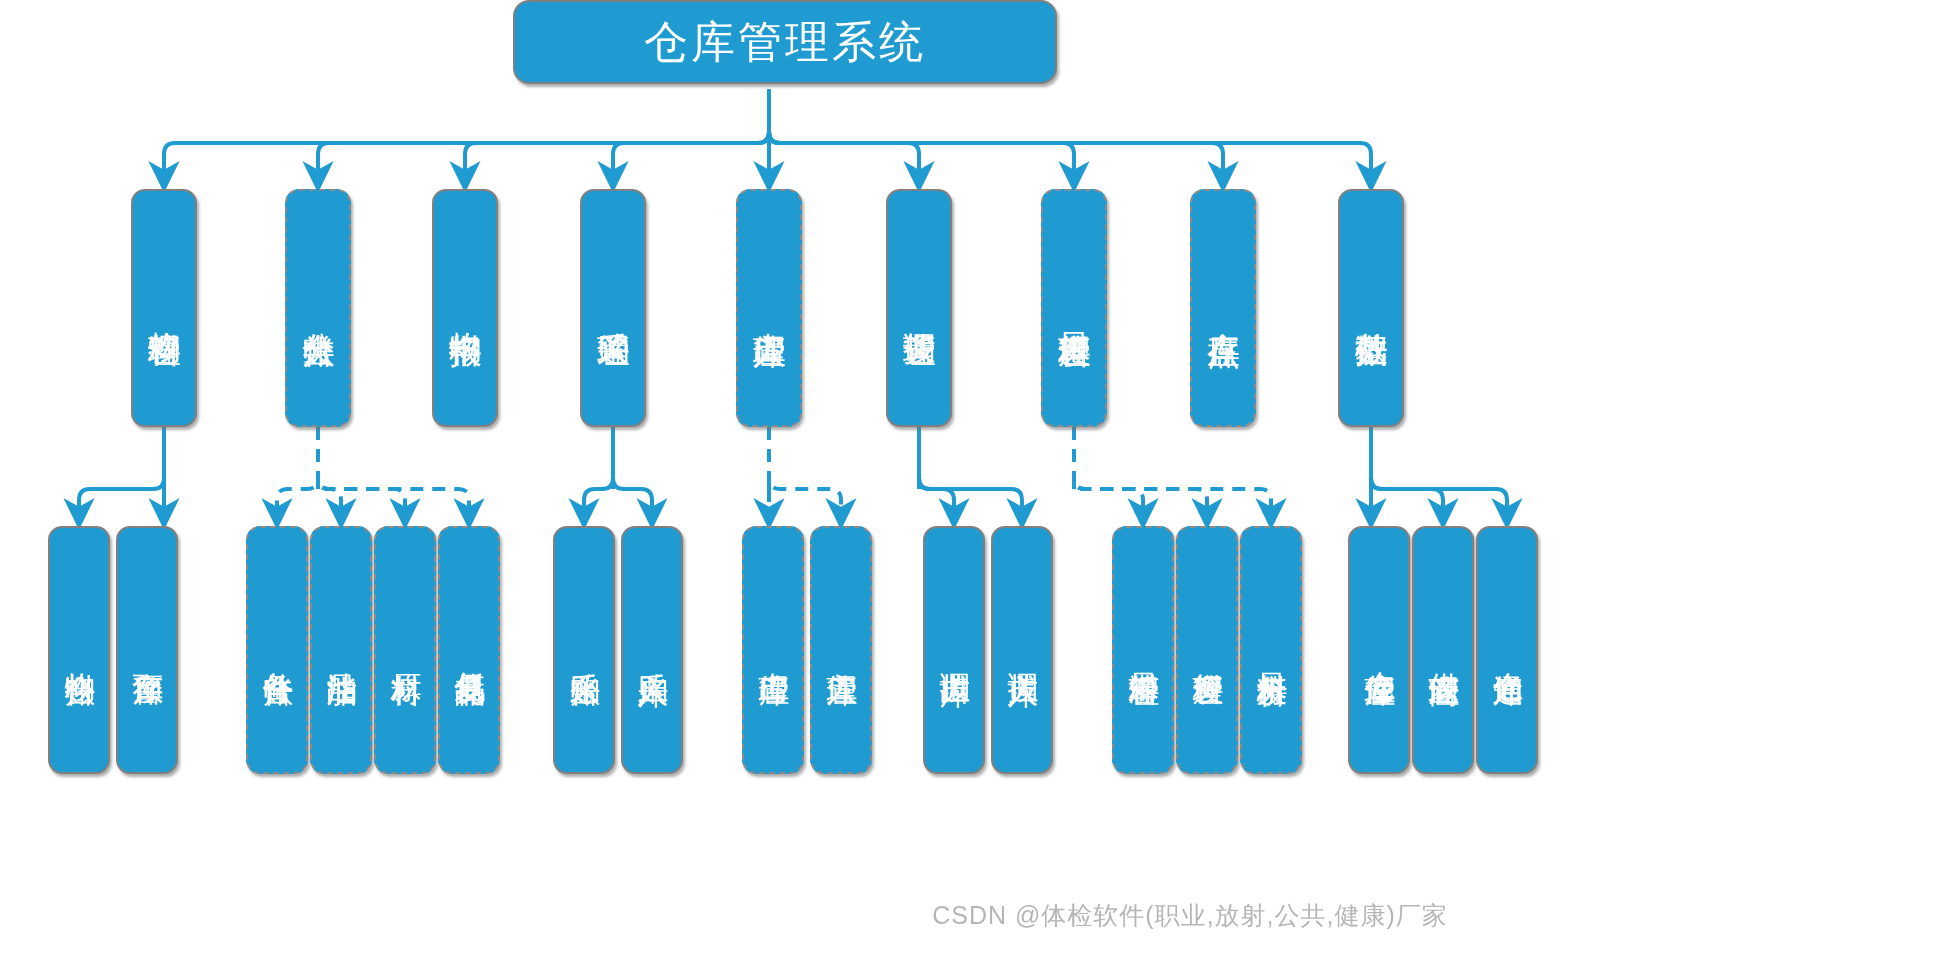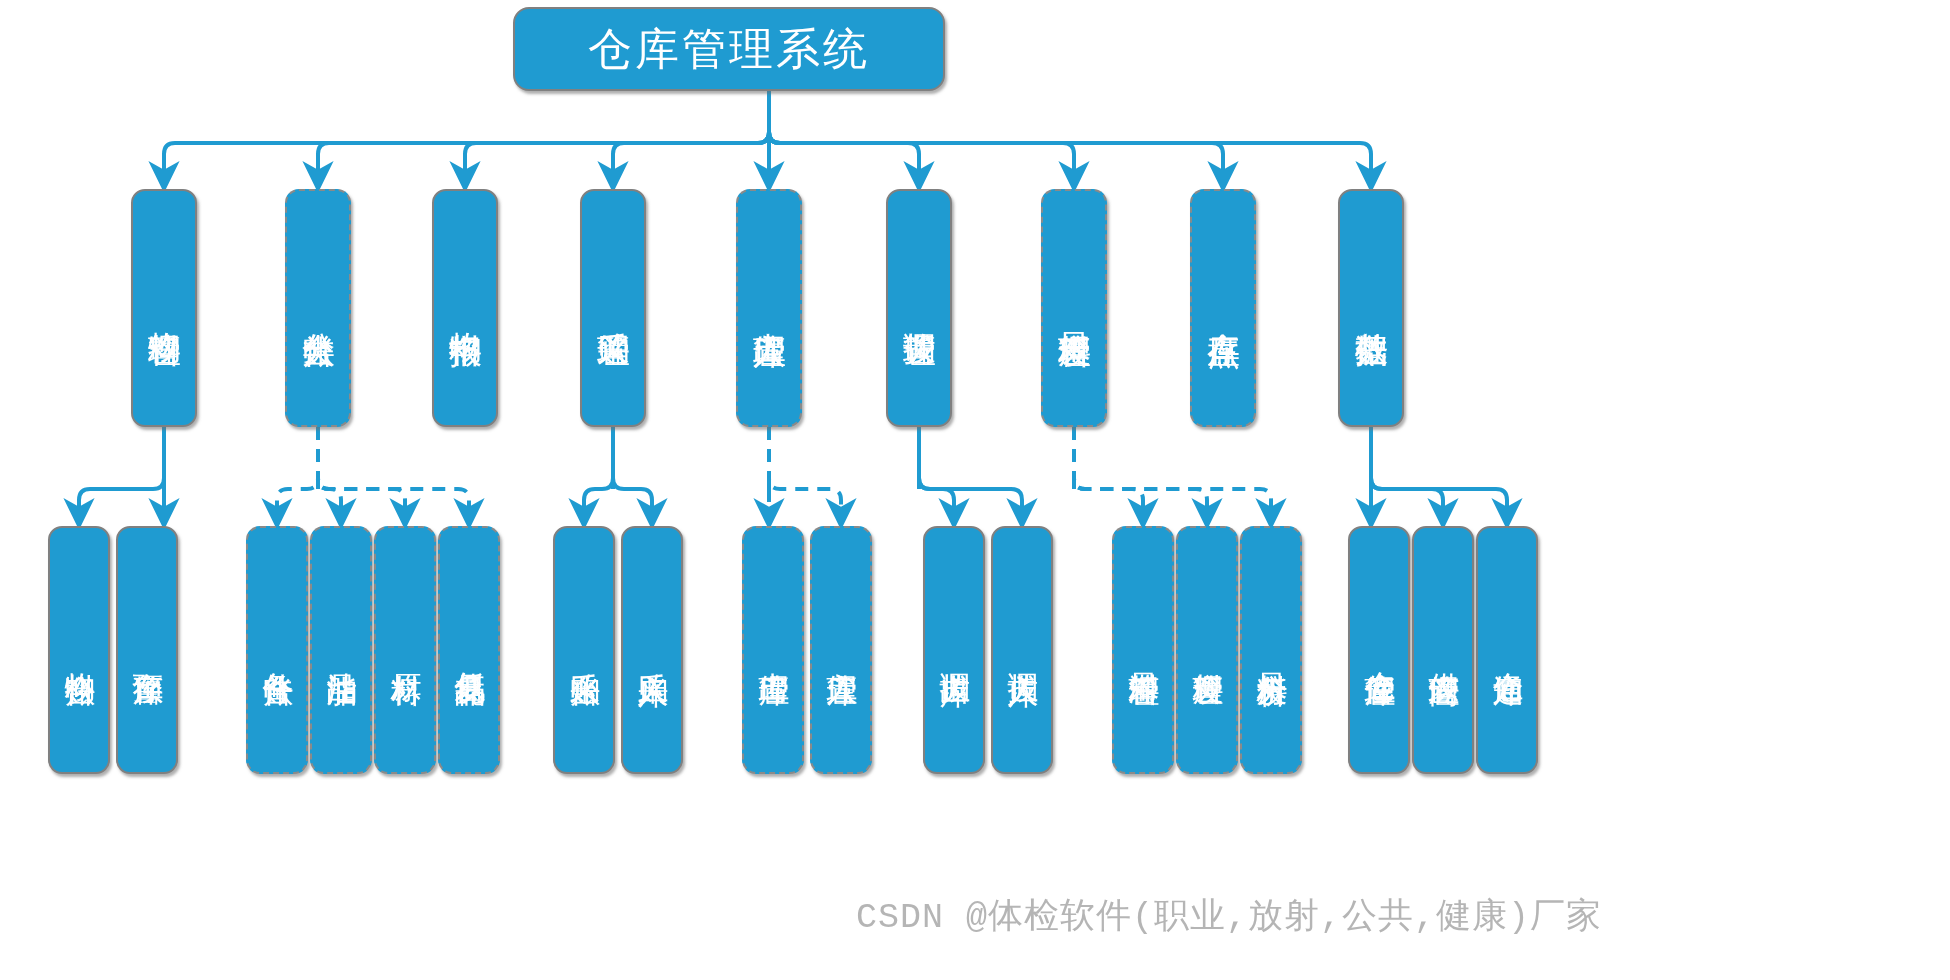--- a/index.html
+++ b/index.html
@@ -53,25 +53,24 @@
     letter-spacing: 3px;
   }
   .node .label {
     display: block;
   }
   .lvl2 { font-size: 33px; }
   .lvl3 { font-size: 31px; }
   .watermark {
     position: absolute;
     color: rgba(120,120,120,0.55);
-    font-size: 35px;
+    font-size: 25px;
     white-space: nowrap;
     letter-spacing: 1px;
-    font-family: Liberation Mono, monospace;
-    margin-left: 39px;
+    font-family: Liberation Sans, sans-serif;
   }
 </style>
 </head>
 <body>
 
 <div id="stage">
 
   <svg id="edges" viewBox="0 0 1950 980" preserveAspectRatio="none">
     <defs>
       <marker id="arrow" markerWidth="9" markerHeight="9" refX="4.4" refY="4.5" orient="auto" markerUnits="strokeWidth">
@@ -111,21 +110,21 @@
         <path d="M 1074 489 L 1074 478 Q 1074 489 1085 489 L 1196 489 Q 1207 489 1207 500 L 1207 514" stroke-dasharray="13 9" marker-end="url(#arrow)"></path>
         <path d="M 1074 489 L 1074 478 Q 1074 489 1085 489 L 1260 489 Q 1271 489 1271 500 L 1271 514" stroke-dasharray="13 9" marker-end="url(#arrow)"></path>
         <path d="M 1371 427 L 1371 489"></path>
         <path d="M 1371 489 L 1371 514" marker-end="url(#arrow)"></path>
         <path d="M 1371 489 L 1371 478 Q 1371 489 1382 489 L 1432 489 Q 1443 489 1443 500 L 1443 514" marker-end="url(#arrow)"></path>
         <path d="M 1371 489 L 1371 478 Q 1371 489 1382 489 L 1496 489 Q 1507 489 1507 500 L 1507 514" marker-end="url(#arrow)"></path>
       </g>
   </svg>
 
   <div id="nodes">
-      <div class="node root" style="left: 513px; top: 7px; width: 432px; height: 84px; font-size: 44px;">
+      <div class="node root" style="left: 513px; top: 0; width: 544px; height: 84px; font-size: 44px;">
         <span class="label">仓库管理系统</span>
       </div>
       <div class="node lvl2" style="left: 131px; top: 189px; width: 66px; height: 238px;">
         <span class="label">物料管理</span>
       </div>
       <div class="node lvl2 dashed" style="left: 285px; top: 189px; width: 66px; height: 238px;">
         <span class="label">分类台账</span>
       </div>
       <div class="node lvl2" style="left: 432px; top: 189px; width: 66px; height: 238px;">
         <span class="label">物料申报</span>

